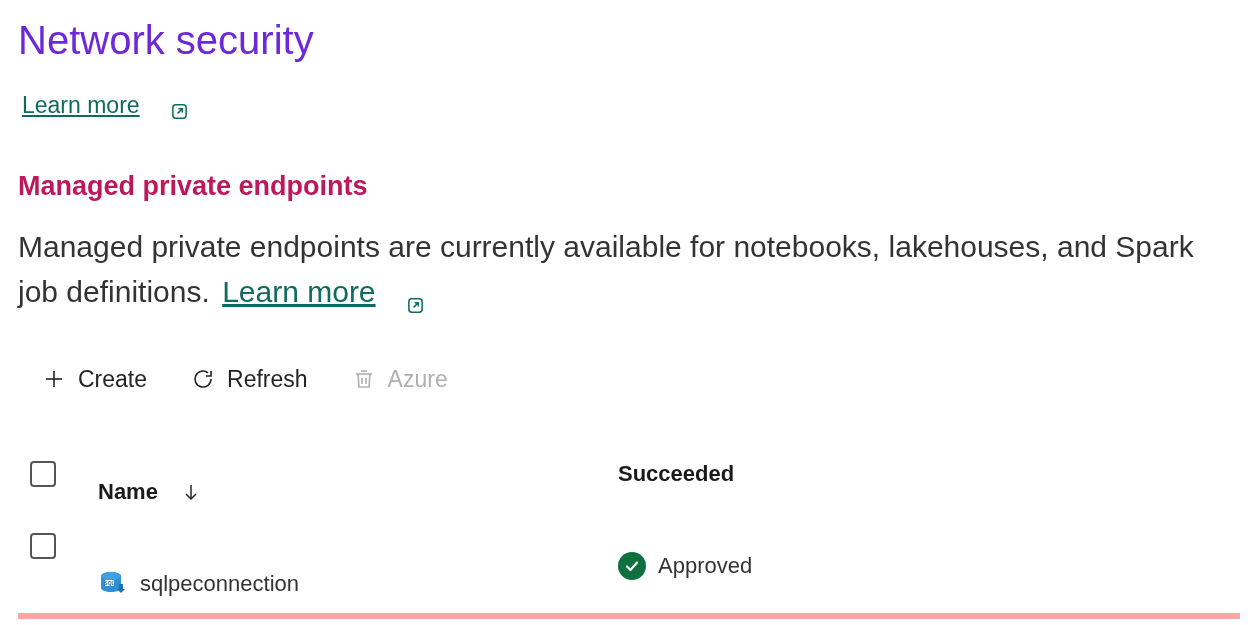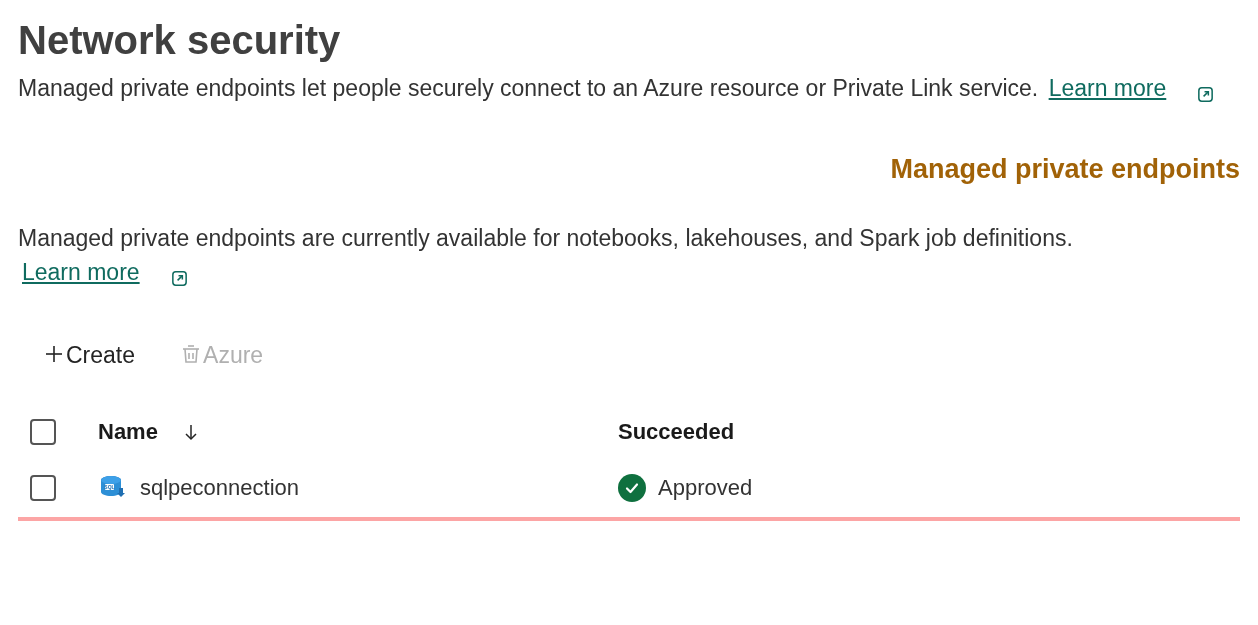--- a/index.html
+++ b/index.html
@@ -9,23 +9,23 @@
     }
     body {
       font-family: "Segoe UI", -apple-system, BlinkMacSystemFont, sans-serif;
       background: #ffffff;
       color: #242424;
       padding: 18px;
       width: 1258px;
     }
     .page-title {
       font-size: 40px;
-      font-weight: 700;
-      margin-bottom: 8px;
-      color: #404040;
+      font-weight: 400;
+      margin-bottom: 25px;
+      color: #6d28d9;
     }
     .description {
       font-size: 23px;
       font-weight: 400;
       color: #333333;
       line-height: 1.5;
       margin-bottom: 48px;
     }
     .learn-more-link {
       color: #0f6b5f;
@@ -39,41 +39,41 @@
     .open-new-icon {
       display: inline-block;
       width: 19px;
       height: 19px;
       vertical-align: middle;
       margin-left: 6px;
     }
     .section-title {
       font-size: 27px;
       font-weight: 700;
-      margin-bottom: 36px;
-      color: #a16207;
-      text-align: right;
+      margin-bottom: 22px;
+      color: #be185d;
     }
     .section-description {
-      font-size: 23px;
+      font-size: 30px;
       font-weight: 400;
       color: #333333;
       line-height: 1.5;
       margin-bottom: 52px;
     }
     .toolbar {
       display: flex;
       align-items: center;
       gap: 44px;
       margin-bottom: 38px;
       padding-left: 24px;
     }
     .toolbar-button {
       display: inline-flex;
-      gap: 0;
+      align-items: center;
+      gap: 12px;
       font-size: 23px;
       font-weight: 400;
       color: #242424;
       cursor: pointer;
       background: none;
       border: none;
     }
     .toolbar-button.disabled {
       color: #b0b0b0;
       cursor: default;
@@ -85,42 +85,42 @@
     .table-wrapper {
       width: 100%;
     }
     .table-header {
       display: flex;
       align-items: center;
       padding: 12px 0 14px 0;
     }
     .table-row {
       display: flex;
-      align-items: center;
       padding: 14px 0;
-      border-bottom: 4px solid #fca5a5;
+      border-bottom: 6px solid #fca5a5;
     }
     .col-checkbox {
       width: 80px;
       display: flex;
       justify-content: flex-start;
       padding-left: 12px;
     }
     .checkbox {
       width: 26px;
       height: 26px;
       border: 2px solid #555;
       border-radius: 4px;
       cursor: pointer;
     }
     .col-name {
       width: 520px;
       display: flex;
       align-items: center;
       gap: 12px;
+      margin-top: 36px;
     }
     .col-activation {
       width: 310px;
       display: flex;
       align-items: center;
       gap: 12px;
     }
     .col-approval {
       flex: 1;
       display: flex;
@@ -159,21 +159,20 @@
       width: 16px;
       height: 16px;
     }
   </style>
 </head>
 <body>
 
 <h1 class="page-title">Network security</h1>
 
 <p class="description">
-  <span>Managed private endpoints let people securely connect to an Azure resource or Private Link service.</span>
   <a class="learn-more-link">
     <span>Learn more</span>
     <span class="open-new-icon">
       <svg viewBox="0 0 20 20" fill="none" stroke="#0f6b5f" stroke-width="1.6">
         <path d="M6 3h8a3 3 0 0 1 3 3v8a3 3 0 0 1-3 3H6a3 3 0 0 1-3-3V6a3 3 0 0 1 3-3z"></path>
         <path d="M8 12l5-5"></path>
         <path d="M9 7h4v4"></path>
       </svg>
     </span>
   </a>
@@ -197,20 +196,29 @@
 
 <div class="toolbar">
   <button class="toolbar-button">
     <span class="toolbar-icon">
       <svg viewBox="0 0 24 24" fill="none" stroke="#242424" stroke-width="1.6">
         <line x1="12" y1="4" x2="12" y2="20"></line>
         <line x1="4" y1="12" x2="20" y2="12"></line>
       </svg>
     </span>
     <span>Create</span>
+  </button>
+  <button class="toolbar-button">
+    <span class="toolbar-icon">
+      <svg viewBox="0 0 24 24" fill="none" stroke="#242424" stroke-width="1.6">
+        <path d="M20 12a8 8 0 1 1-3-6.2"></path>
+        <path d="M20 4v5h-5"></path>
+      </svg>
+    </span>
+    <span>Refresh</span>
   </button>
   <button class="toolbar-button disabled">
     <span class="toolbar-icon">
       <svg viewBox="0 0 24 24" fill="none" stroke="#b0b0b0" stroke-width="1.6">
         <path d="M4 7h16"></path>
         <path d="M9 4h6"></path>
         <path d="M6 7l1 13h10l1-13"></path>
         <line x1="10" y1="11" x2="10" y2="17"></line>
         <line x1="14" y1="11" x2="14" y2="17"></line>
       </svg>

